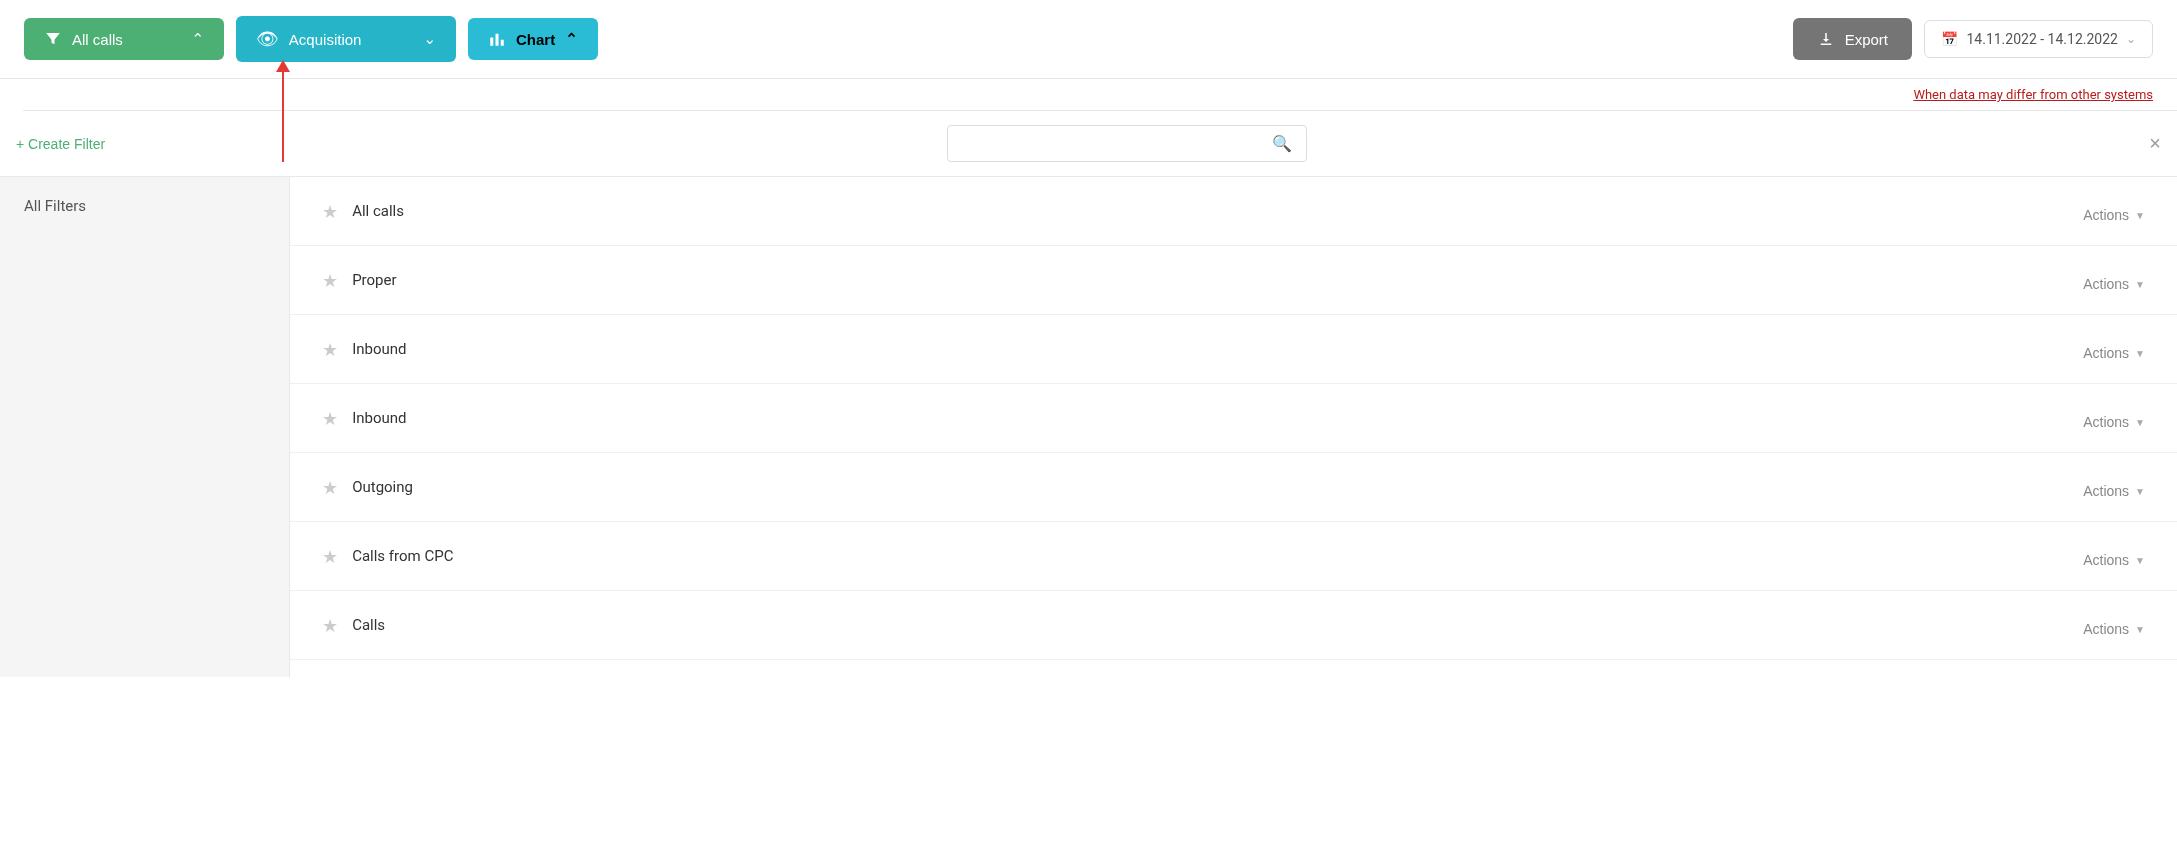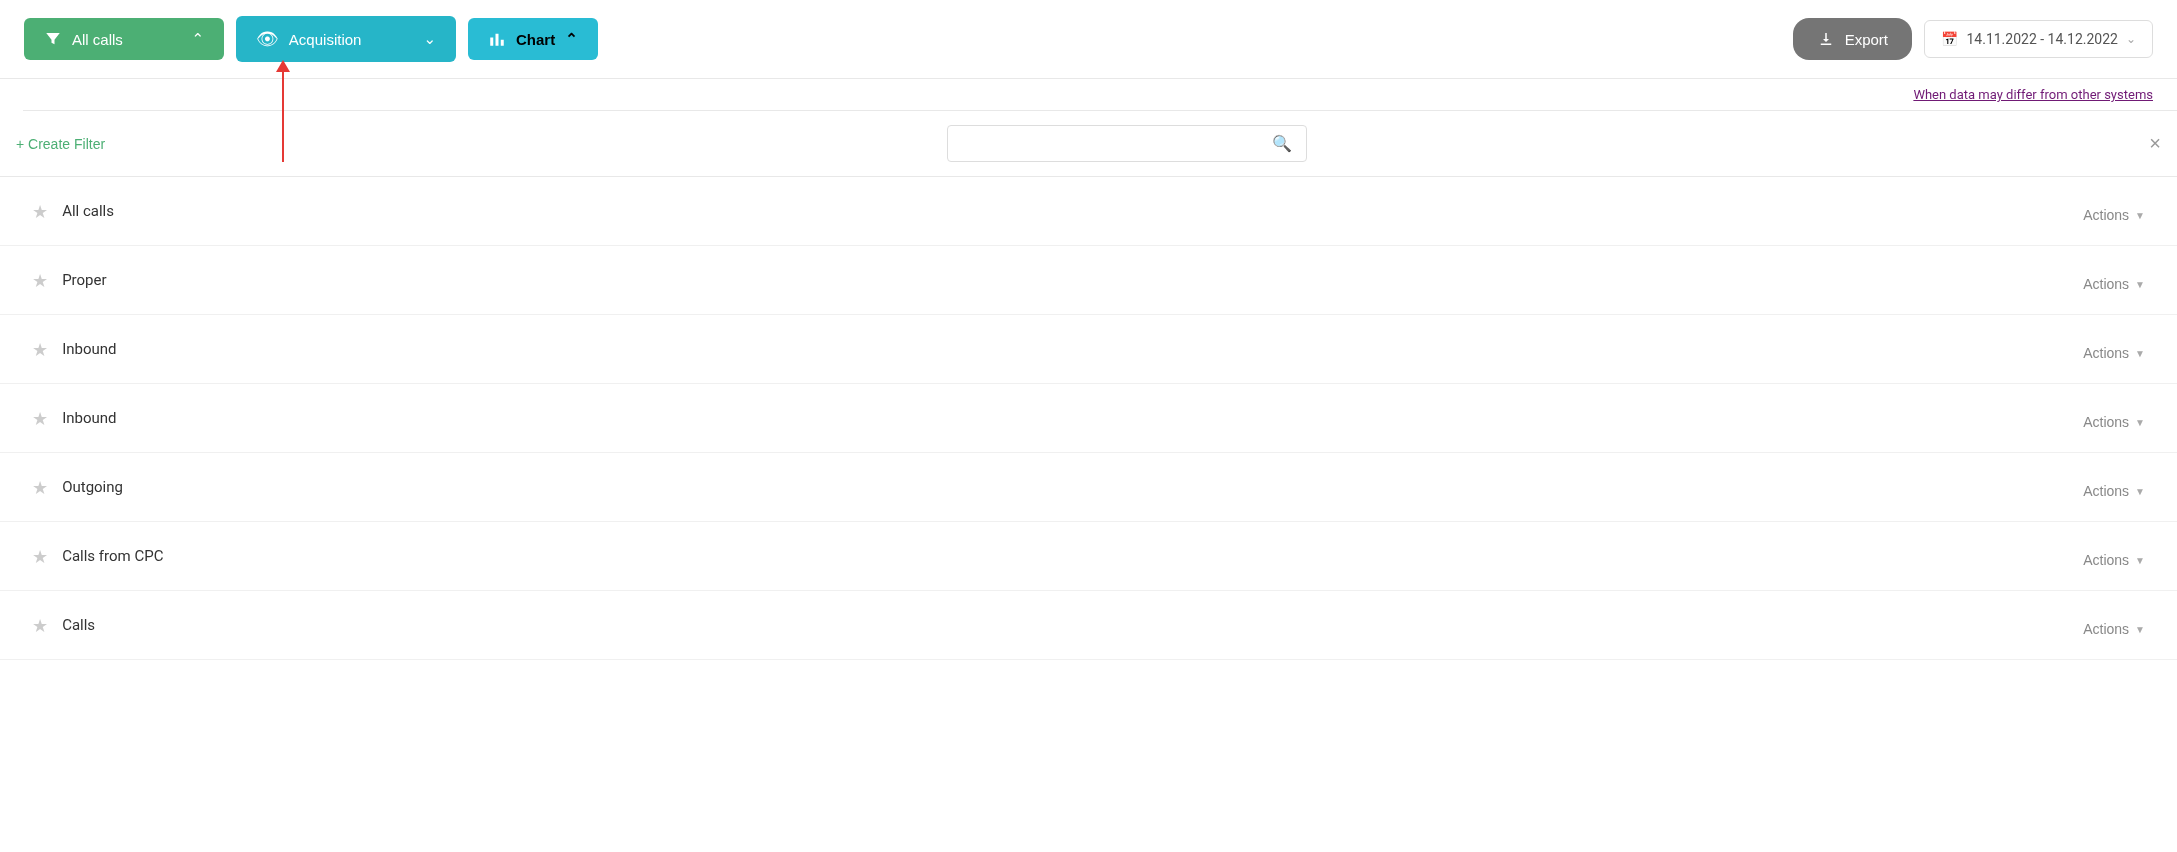--- a/index.html
+++ b/index.html
@@ -67,21 +67,21 @@
       justify-content: space-between;
     }
 
     .btn-export {
       display: flex;
       align-items: center;
       gap: 10px;
       background: #757575;
       color: #fff;
       border: none;
-      border-radius: 16px;
+      border-radius: 6px;
       padding: 12px 24px;
       font-size: 15px;
       font-weight: 500;
       cursor: pointer;
       margin-left: auto;
     }
 
     .date-range {
       display: flex;
       align-items: center;
@@ -238,21 +238,21 @@
     .actions-caret {
       font-size: 10px;
       color: #aaa;
     }
 
     
     .info-link {
       text-align: right;
       padding: 8px 24px;
       font-size: 13px;
-      color: #701a75;
+      color: #b91c1c;
       cursor: pointer;
       text-decoration: underline;
       border-bottom: 1px solid #e8e8e8;
       margin-left: 23px;
     }
   </style>
 </head>
 <body>
 
 <div class="top-bar">
@@ -321,20 +321,23 @@
     <span class="search-icon">🔍</span>
   </div>
 
   <button class="close-btn">
     <span>×</span>
   </button>
 </div>
 
 <div class="main-content">
 
+  <div class="sidebar">
+    <span class="sidebar-title">All Filters</span>
+  </div>
 
   <div class="filter-list" id="filter-list-container">
   <div class="filter-item">
     <div class="item-left">
       <span class="star-icon">★</span>
       <span class="item-label">All calls</span>
     </div>
     <button class="actions-btn">
       <span>Actions</span>
       <span class="actions-caret">▼</span>

